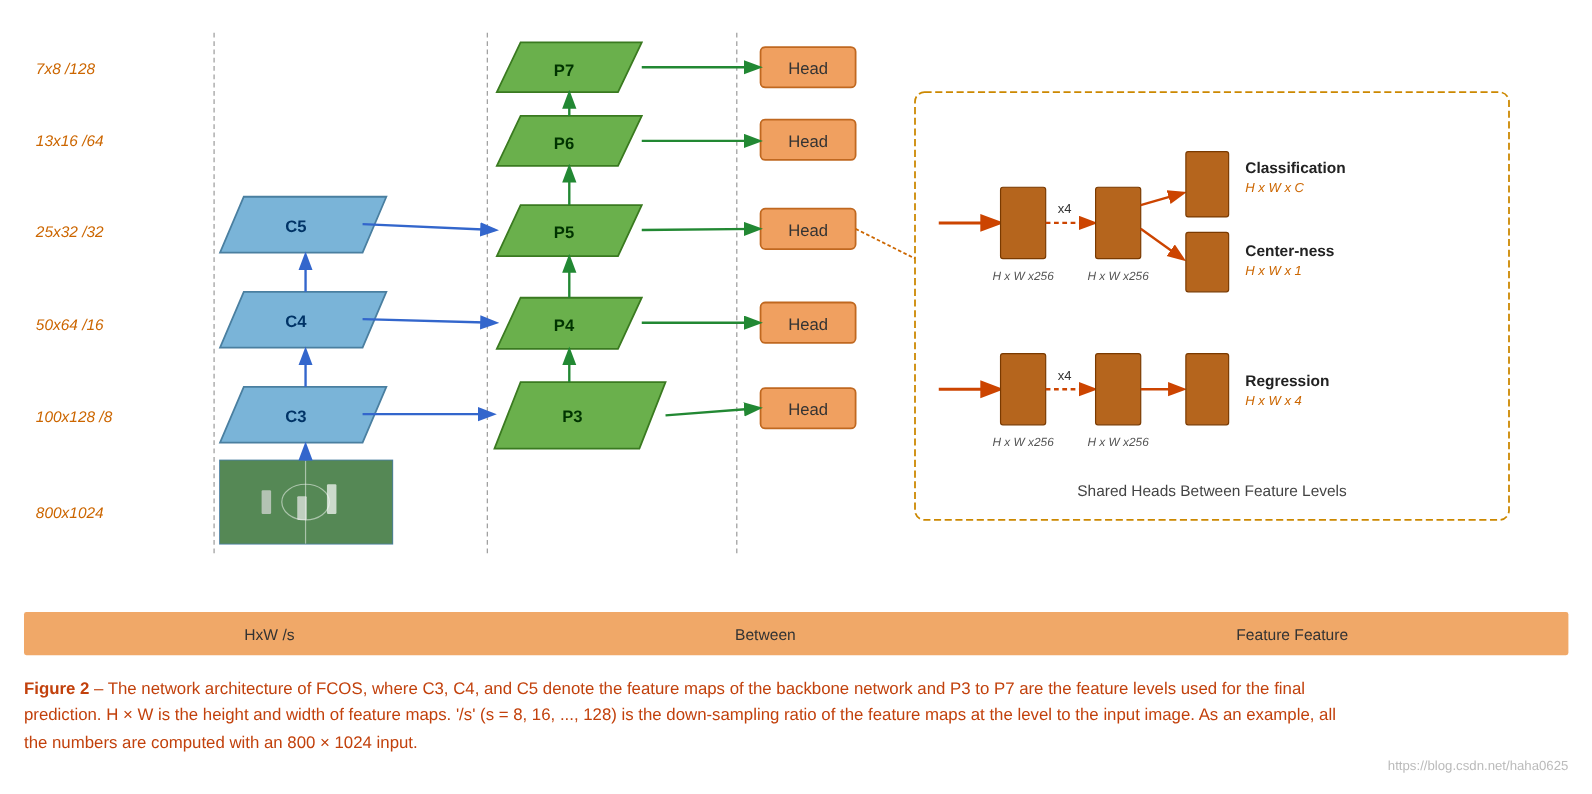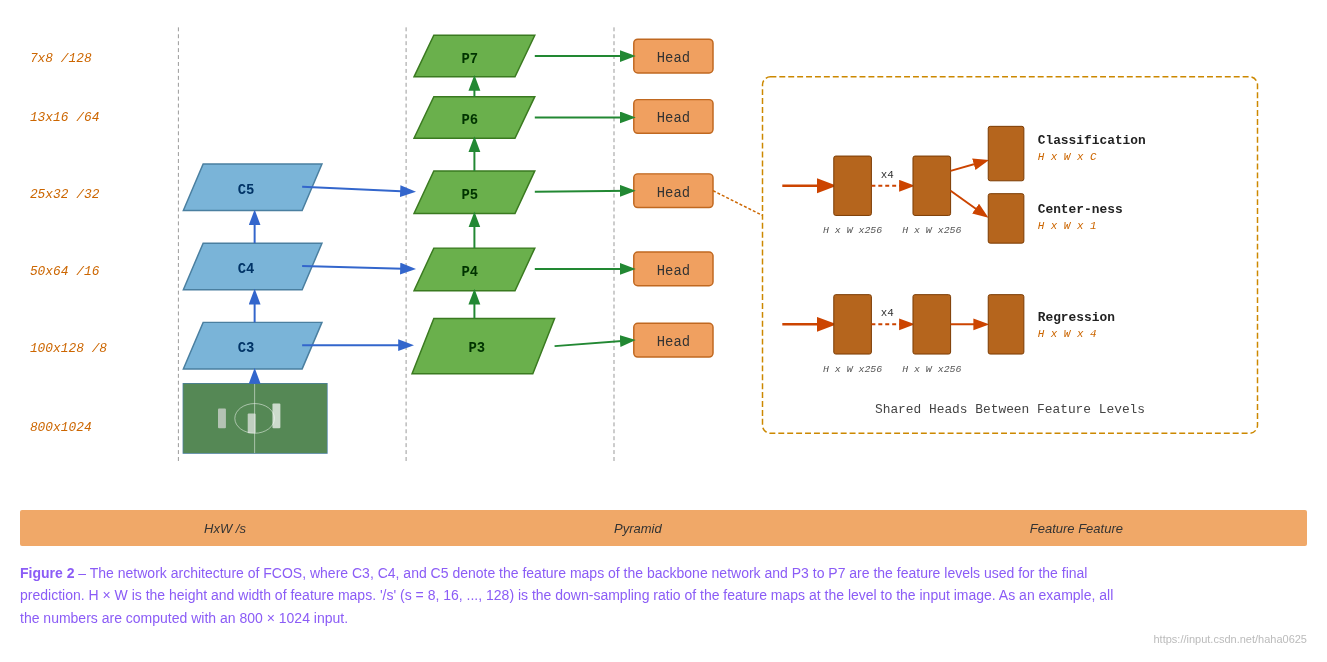--- a/index.html
+++ b/index.html
@@ -15,21 +15,20 @@
       width: 1327px;
       padding: 10px 20px;
     }
 
     
     .diagram-area {
       position: relative;
       width: 100%;
       height: 500px;
       background: #fff;
-      font-family: Liberation Mono, monospace;
     }
 
     svg.diagram-svg {
       position: absolute;
       top: 0; left: 0;
       width: 100%;
       height: 100%;
     }
 
     
@@ -41,29 +40,28 @@
       align-items: center;
       justify-content: space-around;
       font-size: 13px;
       color: #333;
       border-radius: 2px;
       margin-top: 0px;
     }
 
     .bottom-bar-section {
       text-align: center;
-      font-style: italic;
     }
 
     
     .caption {
       margin-top: 16px;
       font-size: 14px;
       line-height: 1.6;
-      color: #8b5cf6;
+      color: #c2410c;
       max-width: 1100px;
     }
 
     .caption strong {
       font-weight: bold;
     }
   </style>
 </head>
 <body>
 
@@ -217,23 +215,23 @@
         <marker id="arrowOrange" markerWidth="8" markerHeight="8" refX="6" refY="3" orient="auto">
           <path d="M0,0 L0,6 L8,3 z" fill="#cc4400"></path>
         </marker>
       </defs>
 
     </svg>
   </div>
 
   <div class="bottom-bar">
     <span class="bottom-bar-section">HxW /s</span>
-    <span class="bottom-bar-section">Pyramid</span>
+    <span class="bottom-bar-section">Between</span>
     <span class="bottom-bar-section">Feature Feature</span>
   </div>
 
   <div class="caption">
     <strong>Figure 2</strong><span> – The network architecture of FCOS, where C3, C4, and C5 denote the feature maps of the backbone network and P3 to P7 are the feature levels used for the final prediction.  H × W  is the height and width of feature maps.  '/s'  (s = 8, 16, ..., 128) is the down-sampling ratio of the feature maps at the level to the input image.  As an example, all the numbers are computed with an  800 × 1024  input.</span>
   </div>
 
-  <div style="text-align:right; font-size:11px; color:#bbb; margin-top:4px;">https://input.csdn.net/haha0625</div>
+  <div style="text-align:right; font-size:11px; color:#bbb; margin-top:4px;">https://blog.csdn.net/haha0625</div>
 
 </div>
 
 </body></html>

